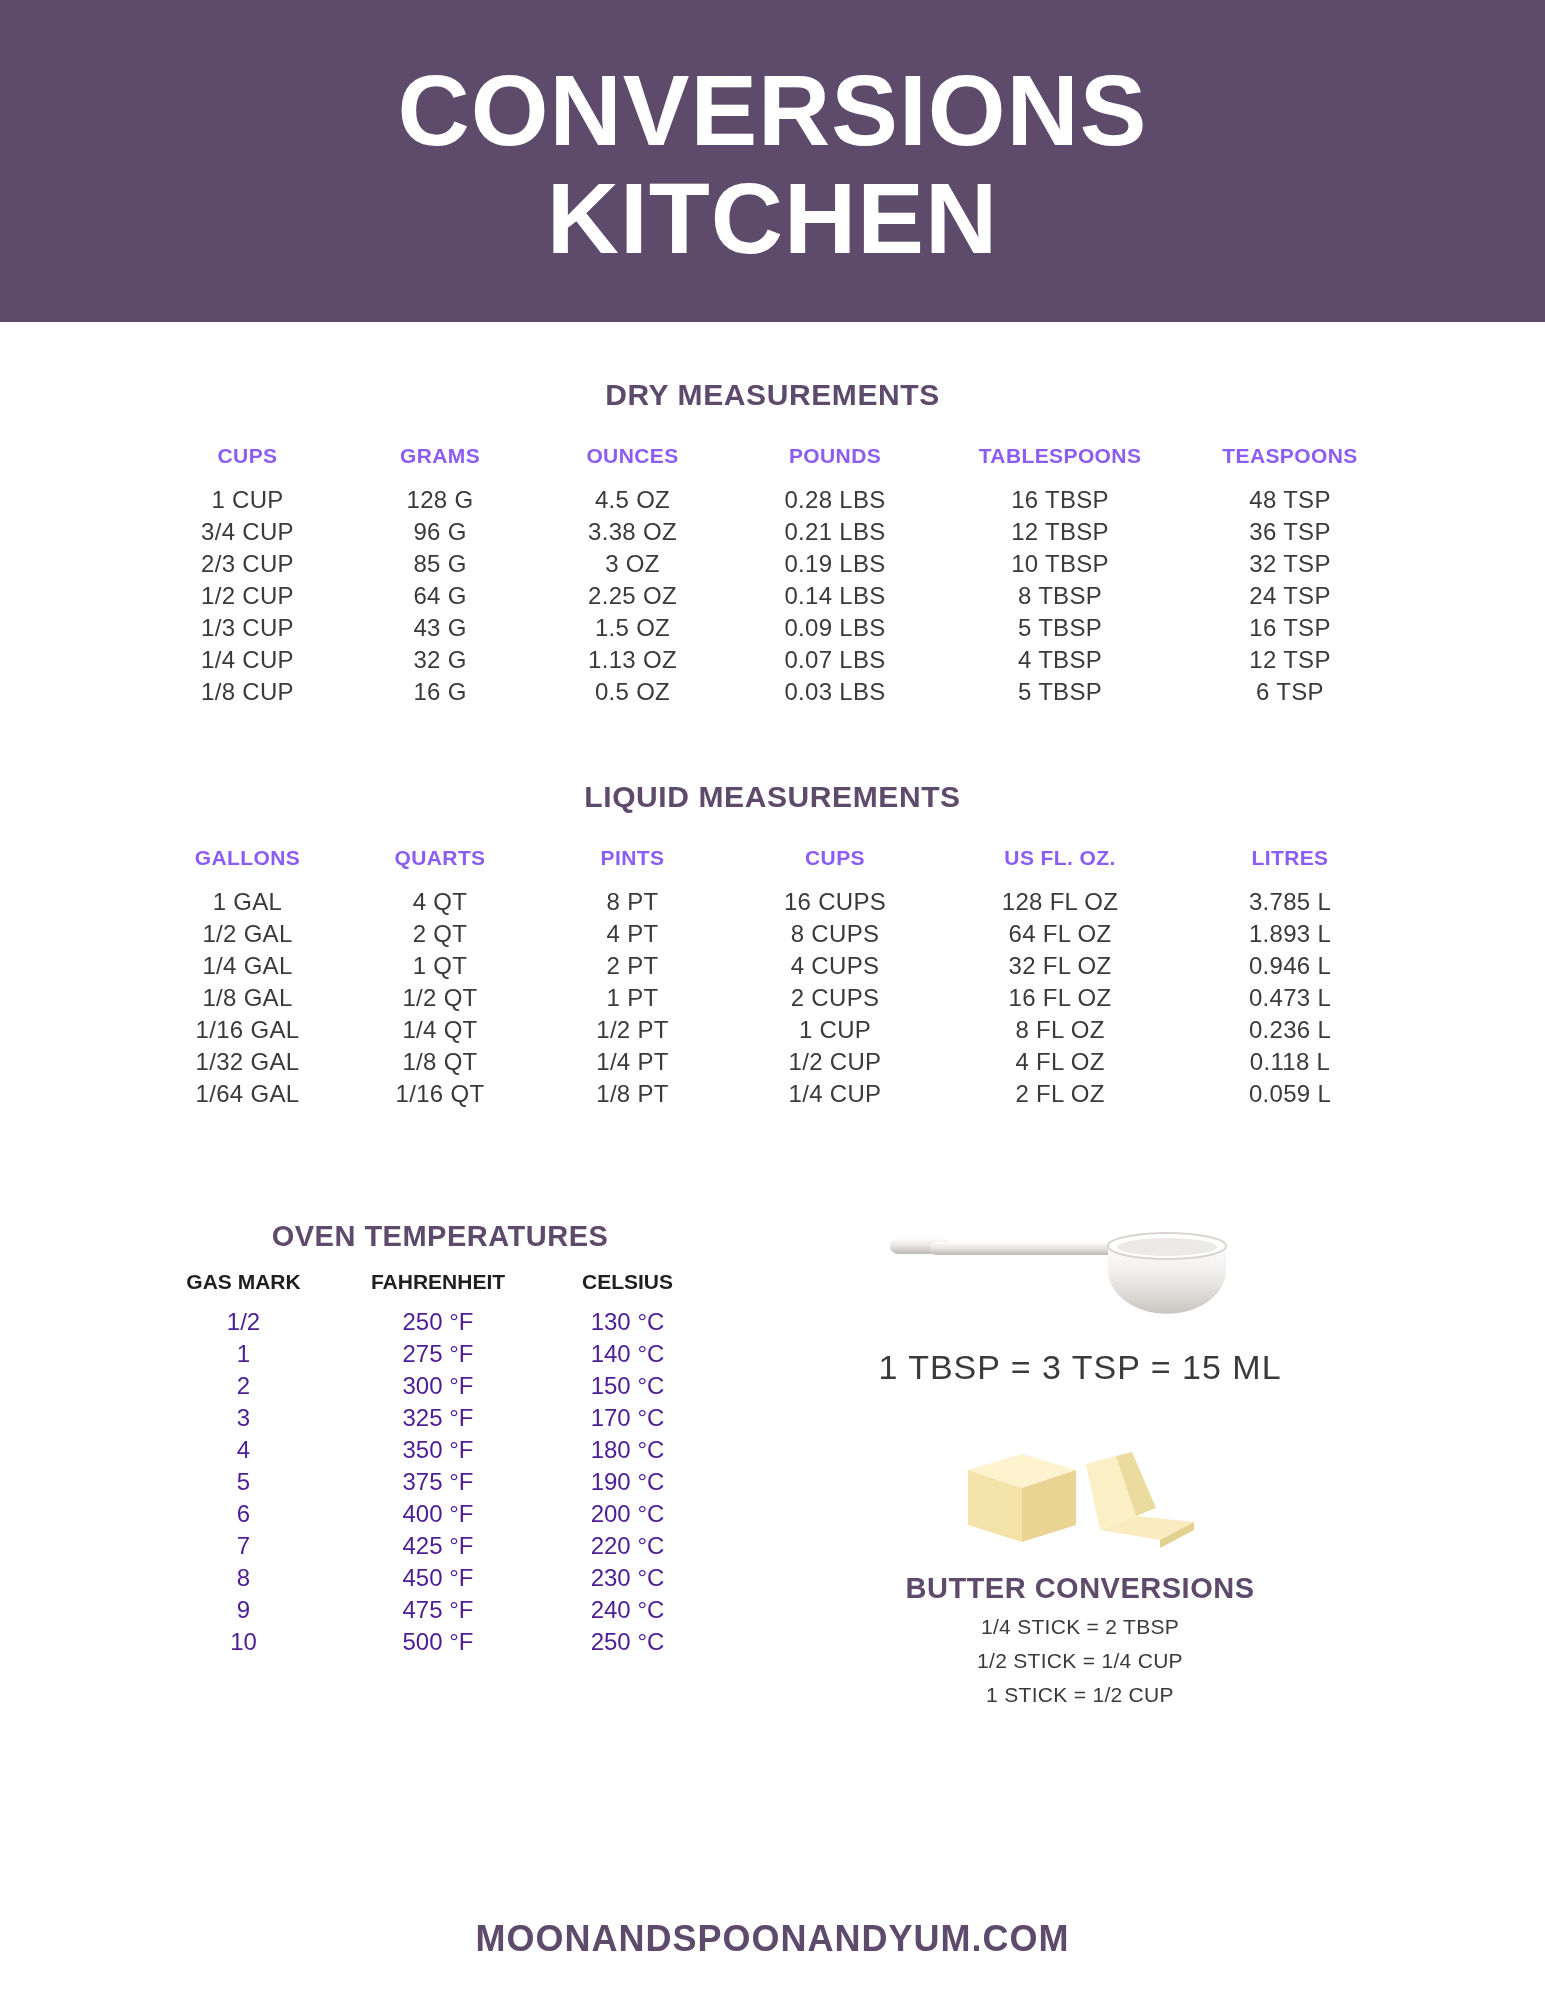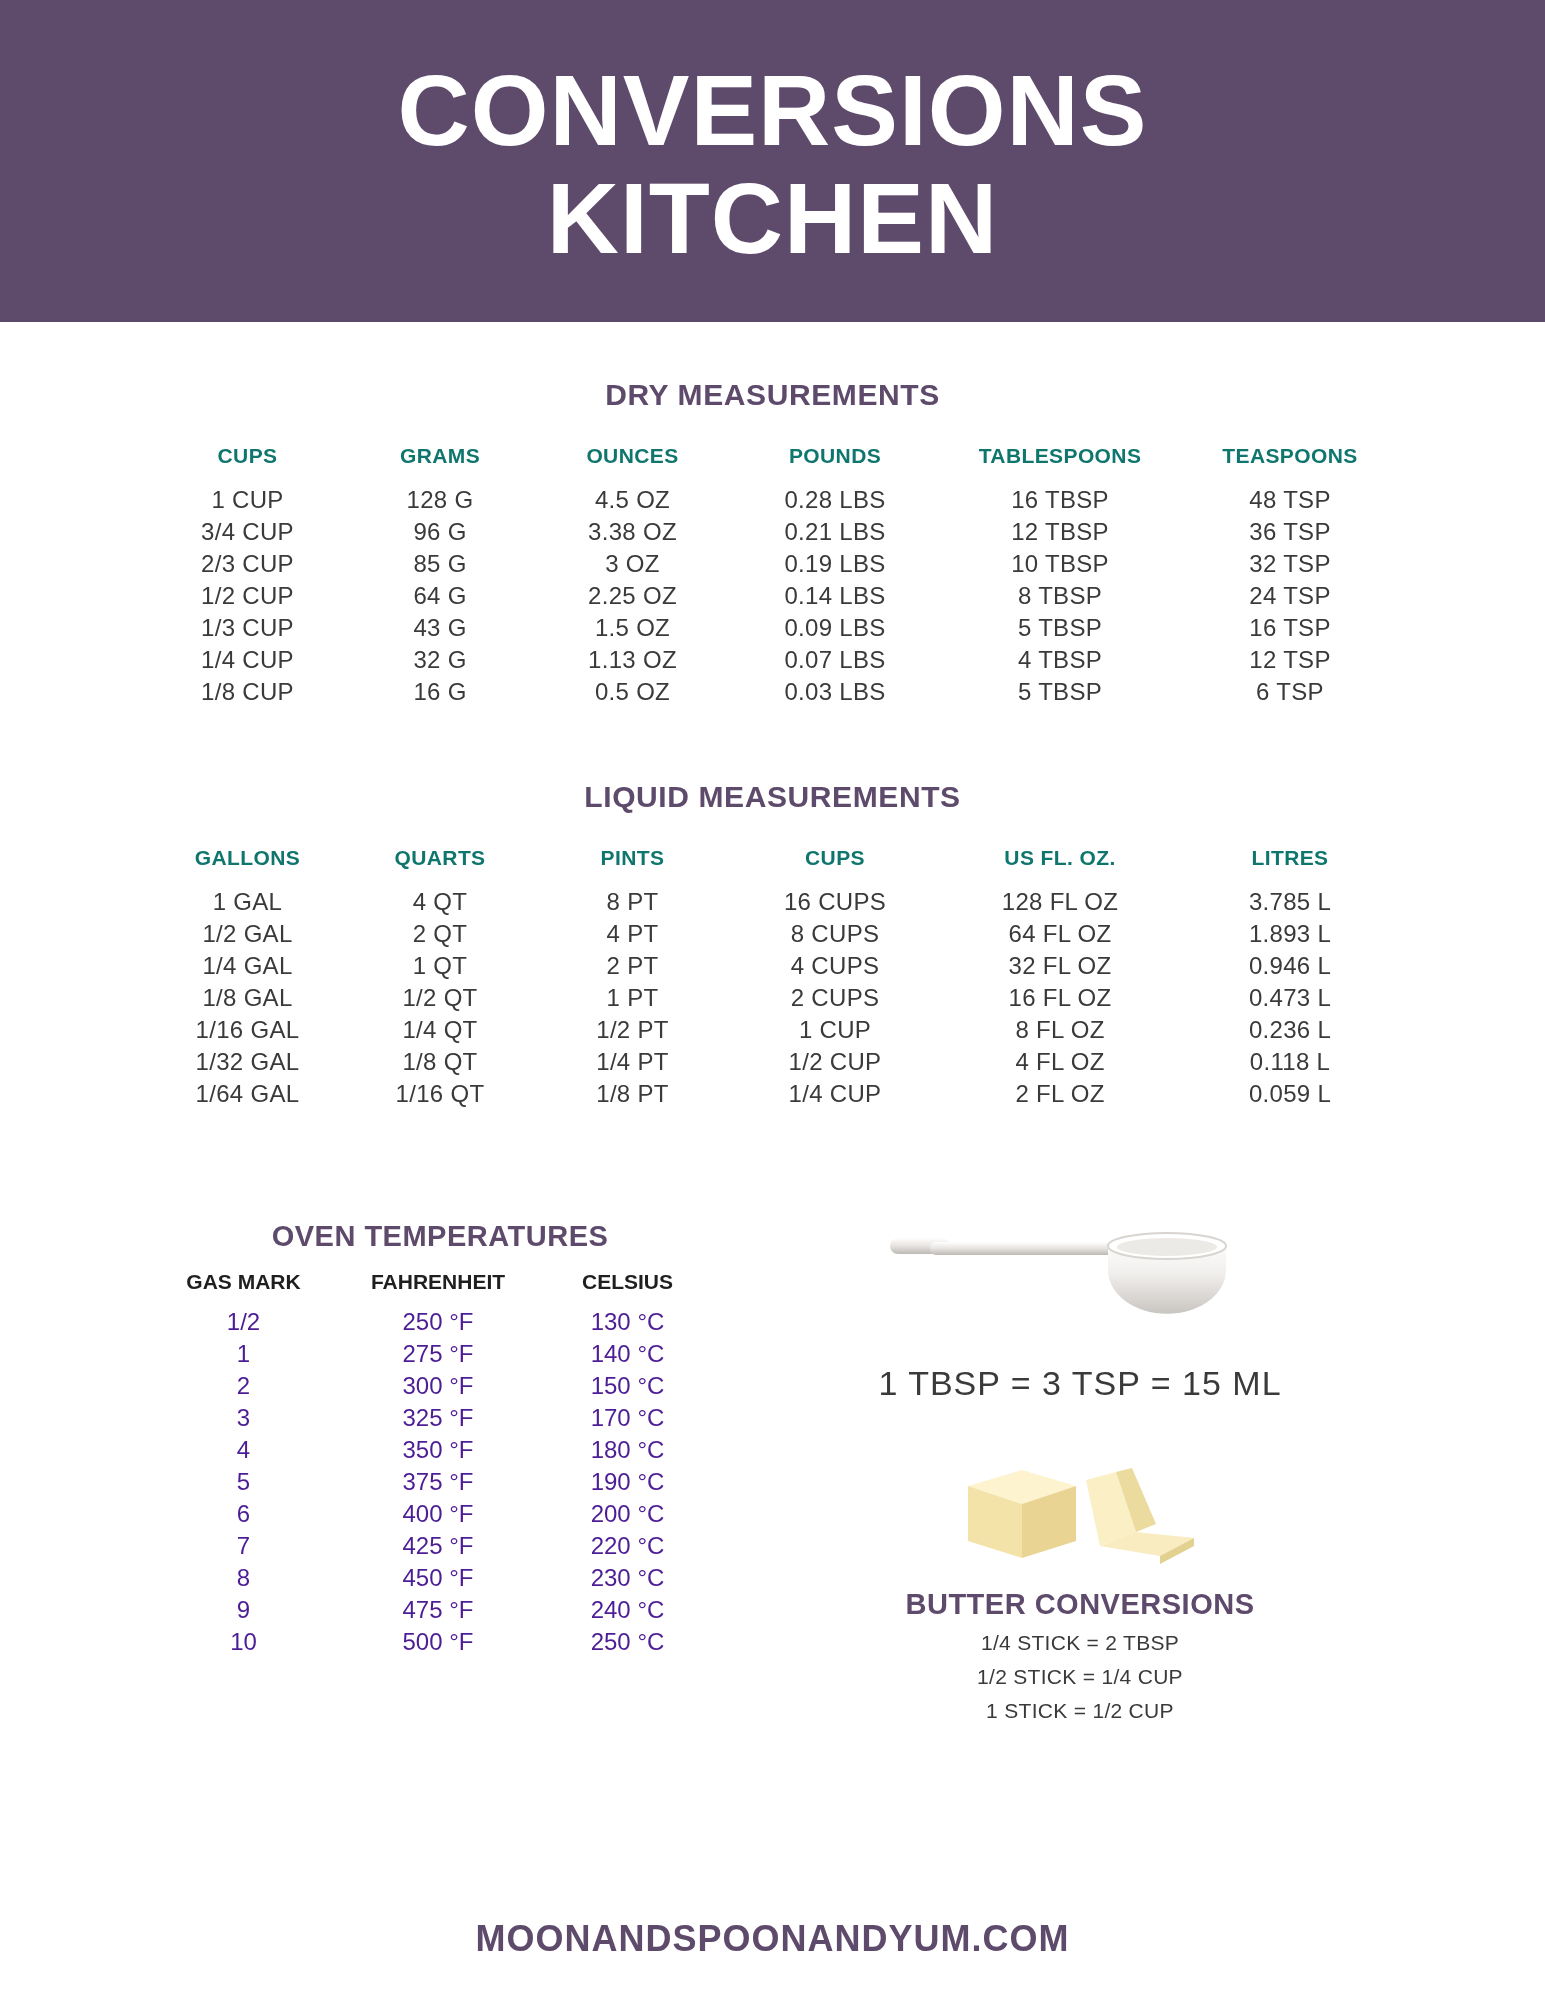--- a/index.html
+++ b/index.html
@@ -50,21 +50,21 @@
   #liquid-title { margin-top: 72px; }
 
   table.conv {
     border-collapse: collapse;
     margin: 0 auto;
     table-layout: fixed;
   }
   table.conv th {
     font-size: 21px;
     font-weight: bold;
-    color: #0f766e;
+    color: #8b5cf6;
     padding: 0 0 16px 0;
     text-align: center;
     letter-spacing: 0.4px;
   }
   table.conv td {
     font-size: 24px;
     color: #3a3a3a;
     text-align: center;
     padding: 2px 0;
     font-weight: normal;
@@ -136,21 +136,21 @@
   .spoon-wrap {
     height: 120px;
     display: flex;
     align-items: center;
     justify-content: center;
   }
   .tbsp-line {
     font-size: 34px;
     color: #3a3a3a;
     letter-spacing: 1px;
-    margin-top: 24px;
+    margin-top: 8px;
     text-align: center;
     white-space: nowrap;
   }
 
   
   .butter-wrap {
     height: 125px;
     margin-top: 38px;
     display: flex;
     align-items: flex-end;

